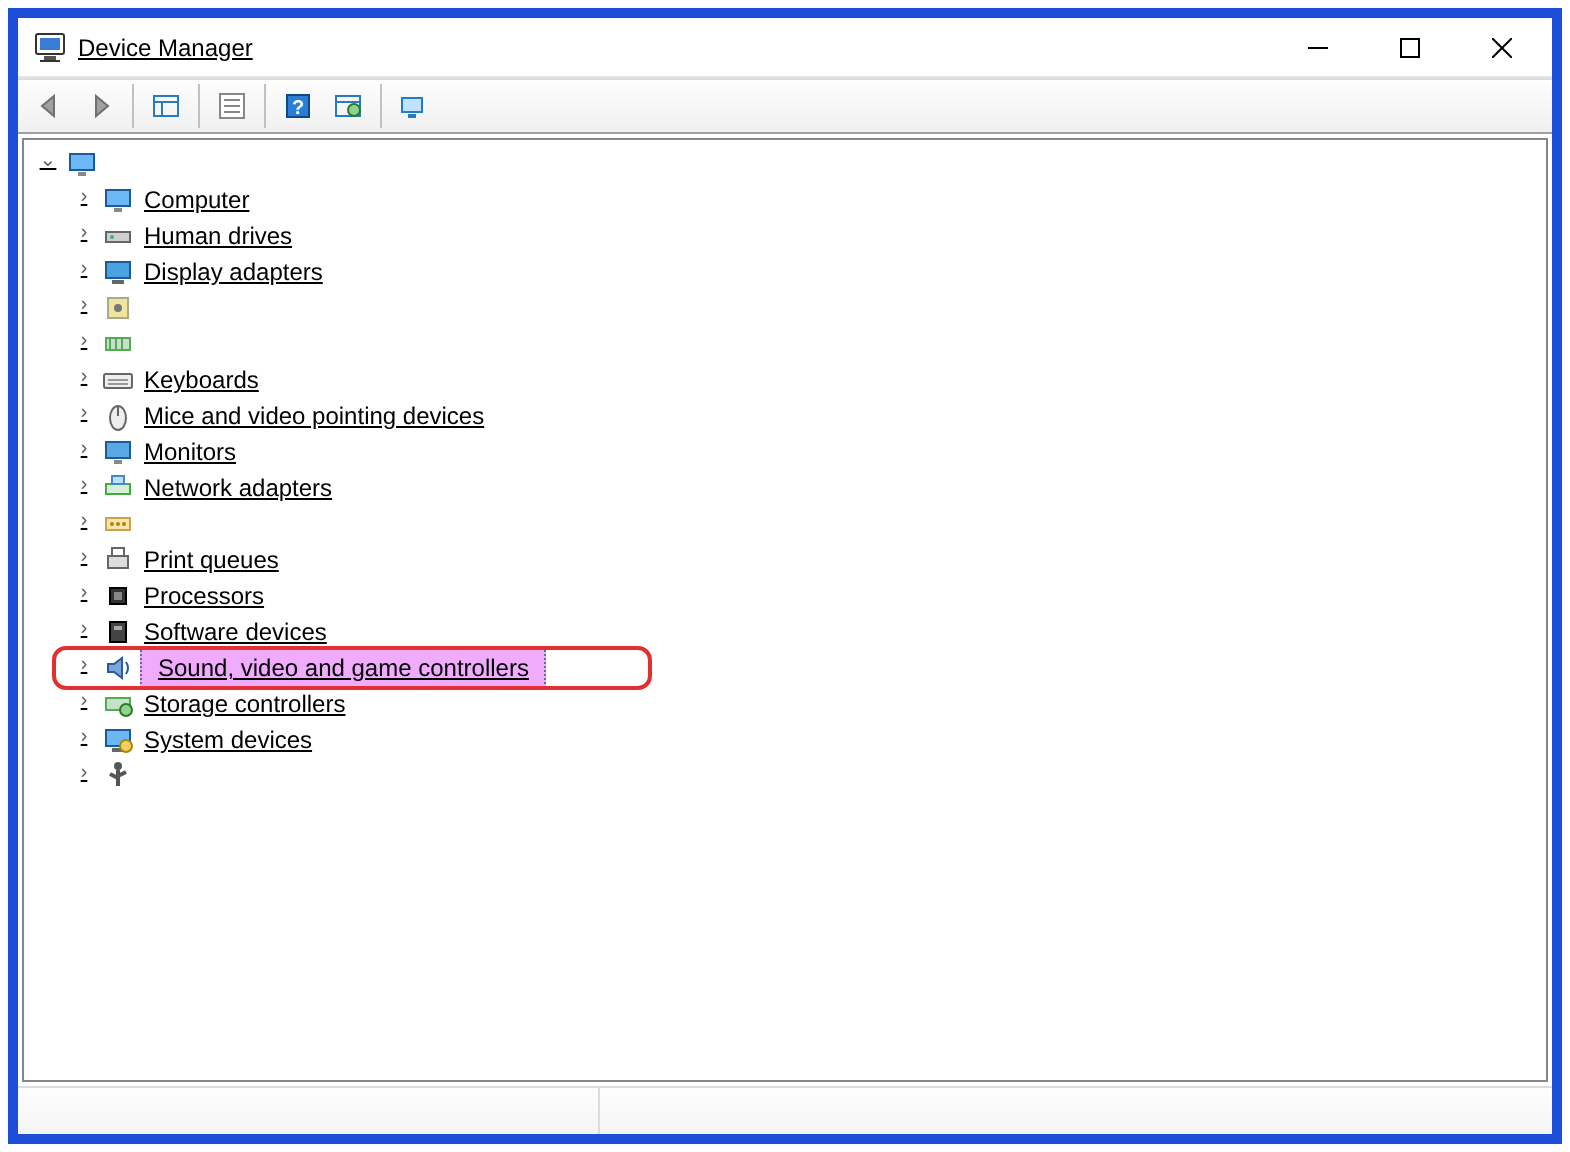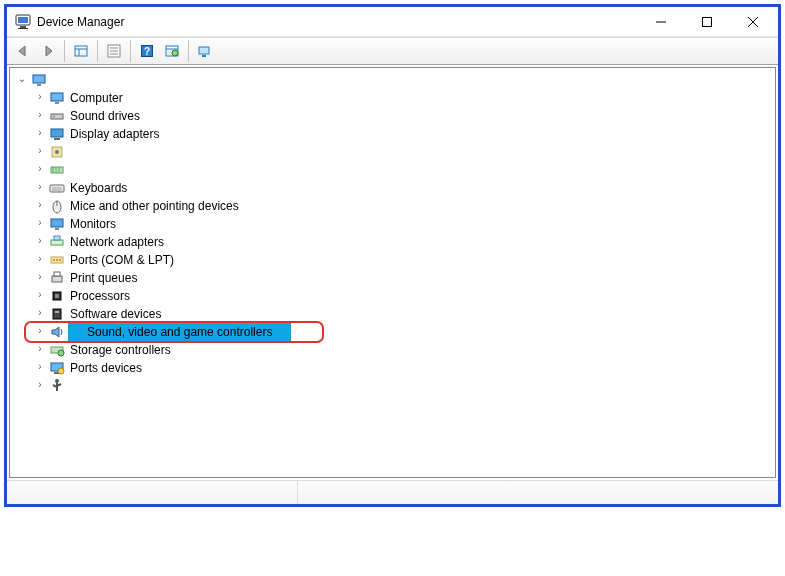--- a/index.html
+++ b/index.html
@@ -7,26 +7,27 @@
     margin: 0;
     padding: 4px;
     font-family: "Segoe UI", Tahoma, sans-serif;
     font-size: 12px;
     background: #fff;
     width: 785px;
     height: 576px;
     position: relative;
   }
   .window {
-    border: 3px solid #1d4ed8;
+    border: 5px solid #1d4ed8;
     width: 777px;
-    height: 503px;
+    height: 568px;
     background: #fff;
     display: flex;
     flex-direction: column;
+    text-decoration: underline;
   }
   .titlebar {
     height: 30px;
     display: flex;
     align-items: center;
     padding: 0 2px 0 8px;
     border-bottom: 1px solid #e5e5e5;
   }
   .titlebar .icon-dm {
     width: 16px; height: 16px;
@@ -93,21 +94,21 @@
     width: 16px; text-align: center; color: #606060; font-size: 10px;
     transform: translateY(-1px);
     display: inline-block;
   }
   .node-icon {
     width: 18px; height: 16px;
     display: inline-flex; align-items: center; justify-content: center;
     margin-right: 2px;
   }
   .node-label { padding: 0 2px; }
-  .node.selected .node-label { background: #0ea5e9; border: 1px dotted #66a; padding: 0 18px; }
+  .node.selected .node-label { background: #f0abfc; border: 1px dotted #66a; padding: 0 8px; }
   .children { padding-left: 18px; }
   .highlight-box {
     position: absolute;
     border: 2.5px solid #e03030;
     border-radius: 7px;
     pointer-events: none;
   }
   .statusbar {
     height: 24px;
     border-top: 1px solid #dcdcdc;
@@ -231,21 +232,21 @@
             <span class="node-label">Computer</span>
           </div>
           <div class="node">
             <span class="exp">›</span>
             <span class="node-icon">
               <svg width="16" height="16" viewBox="0 0 16 16">
                 <rect x="2" y="6" width="12" height="5" fill="#cfcfcf" stroke="#666"></rect>
                 <circle cx="5" cy="8.5" r="1" fill="#4a8"></circle>
               </svg>
             </span>
-            <span class="node-label">Sound drives</span>
+            <span class="node-label">Human drives</span>
           </div>
           <div class="node">
             <span class="exp">›</span>
             <span class="node-icon">
               <svg width="16" height="16" viewBox="0 0 16 16">
                 <rect x="2" y="3" width="12" height="8" fill="#4aa3e0" stroke="#1c5a99"></rect>
                 <rect x="5" y="12" width="6" height="2" fill="#666"></rect>
               </svg>
             </span>
             <span class="node-label">Display adapters</span>
@@ -282,21 +283,21 @@
             <span class="node-label">Keyboards</span>
           </div>
           <div class="node">
             <span class="exp">›</span>
             <span class="node-icon">
               <svg width="16" height="16" viewBox="0 0 16 16">
                 <ellipse cx="8" cy="9" rx="4" ry="6" fill="#eee" stroke="#666"></ellipse>
                 <line x1="8" y1="3" x2="8" y2="8" stroke="#666"></line>
               </svg>
             </span>
-            <span class="node-label">Mice and other pointing devices</span>
+            <span class="node-label">Mice and video pointing devices</span>
           </div>
           <div class="node">
             <span class="exp">›</span>
             <span class="node-icon">
               <svg width="16" height="16" viewBox="0 0 16 16">
                 <rect x="2" y="3" width="12" height="8" fill="#5aa9e6" stroke="#1c5a99"></rect>
                 <rect x="6" y="12" width="4" height="2" fill="#888"></rect>
               </svg>
             </span>
             <span class="node-label">Monitors</span>
@@ -314,21 +315,20 @@
           <div class="node">
             <span class="exp">›</span>
             <span class="node-icon">
               <svg width="16" height="16" viewBox="0 0 16 16">
                 <rect x="2" y="5" width="12" height="6" fill="#f5e3b0" stroke="#caa54a"></rect>
                 <circle cx="5" cy="8" r="1" fill="#a80"></circle>
                 <circle cx="8" cy="8" r="1" fill="#a80"></circle>
                 <circle cx="11" cy="8" r="1" fill="#a80"></circle>
               </svg>
             </span>
-            <span class="node-label">Ports (COM &amp; LPT)</span>
           </div>
           <div class="node">
             <span class="exp">›</span>
             <span class="node-icon">
               <svg width="16" height="16" viewBox="0 0 16 16">
                 <rect x="3" y="6" width="10" height="6" fill="#ddd" stroke="#666"></rect>
                 <rect x="5" y="2" width="6" height="4" fill="#fff" stroke="#666"></rect>
               </svg>
             </span>
             <span class="node-label">Print queues</span>
@@ -375,21 +375,21 @@
           </div>
           <div class="node">
             <span class="exp">›</span>
             <span class="node-icon">
               <svg width="16" height="16" viewBox="0 0 16 16">
                 <rect x="2" y="3" width="12" height="8" fill="#6cb7f5" stroke="#1c5a99"></rect>
                 <rect x="5" y="12" width="6" height="2" fill="#666"></rect>
                 <circle cx="12" cy="11" r="3" fill="#f0d060" stroke="#a80"></circle>
               </svg>
             </span>
-            <span class="node-label">Ports devices</span>
+            <span class="node-label">System devices</span>
           </div>
           <div class="node">
             <span class="exp">›</span>
             <span class="node-icon">
               <svg width="16" height="16" viewBox="0 0 16 16">
                 <circle cx="8" cy="3" r="2" fill="#555"></circle>
                 <line x1="8" y1="5" x2="8" y2="13" stroke="#555" stroke-width="2"></line>
                 <line x1="8" y1="8" x2="12" y2="6" stroke="#555" stroke-width="2"></line>
                 <line x1="8" y1="9" x2="4" y2="7" stroke="#555" stroke-width="2"></line>
               </svg>

